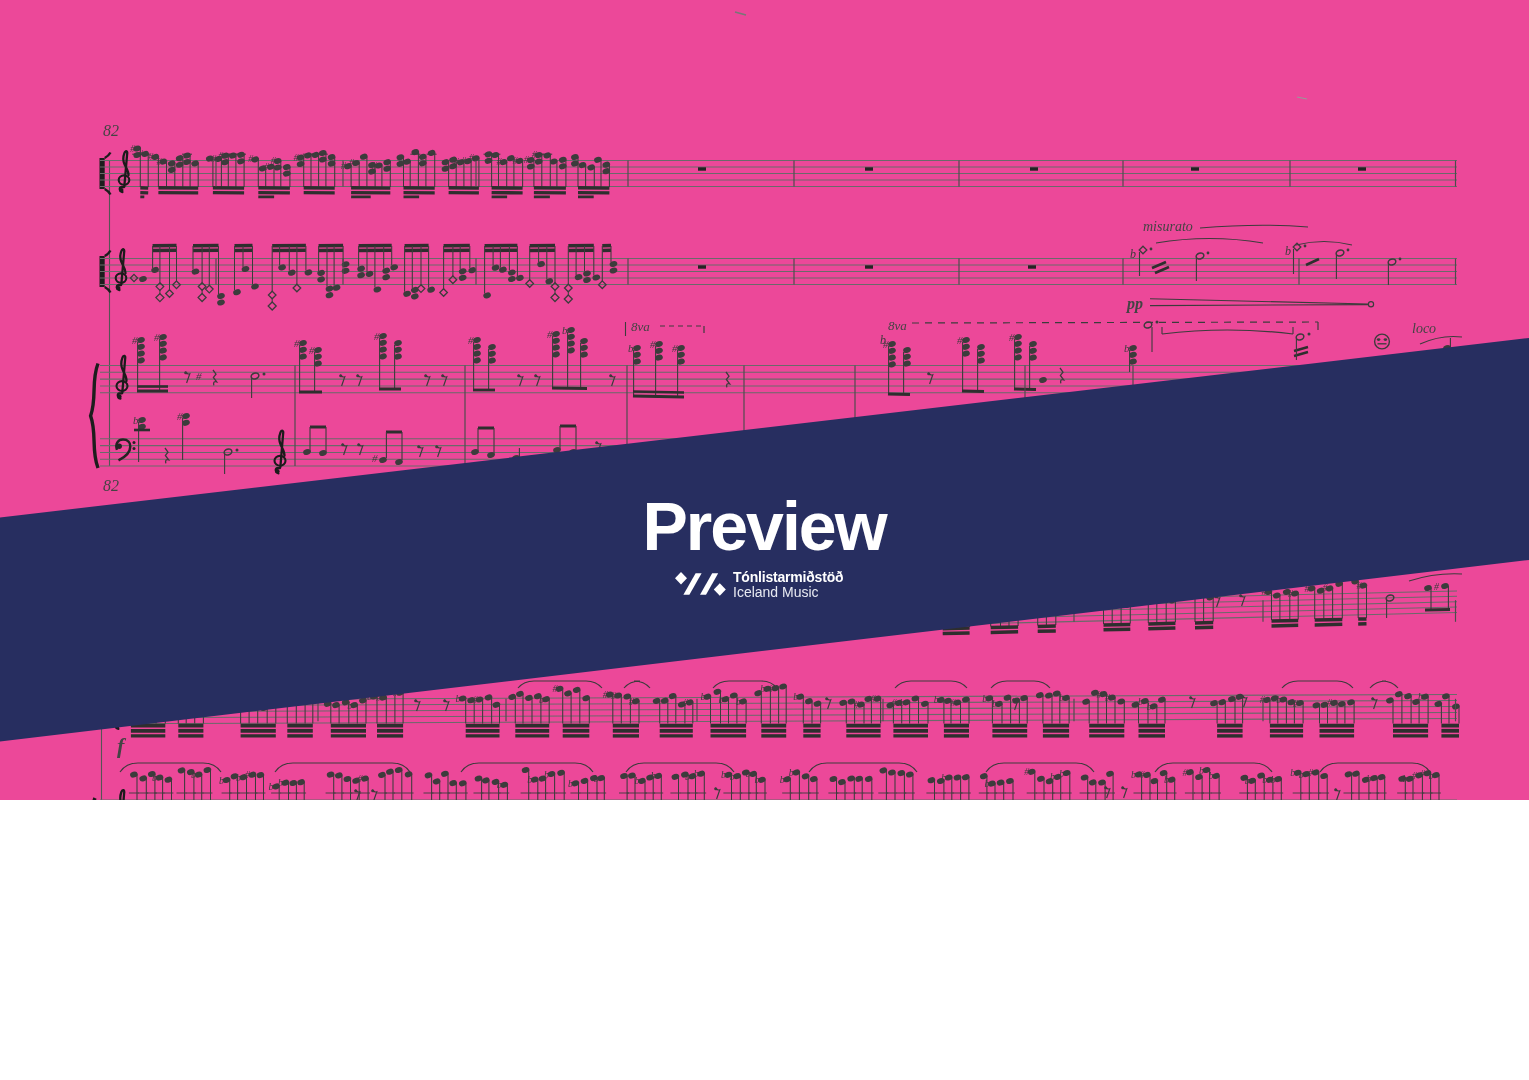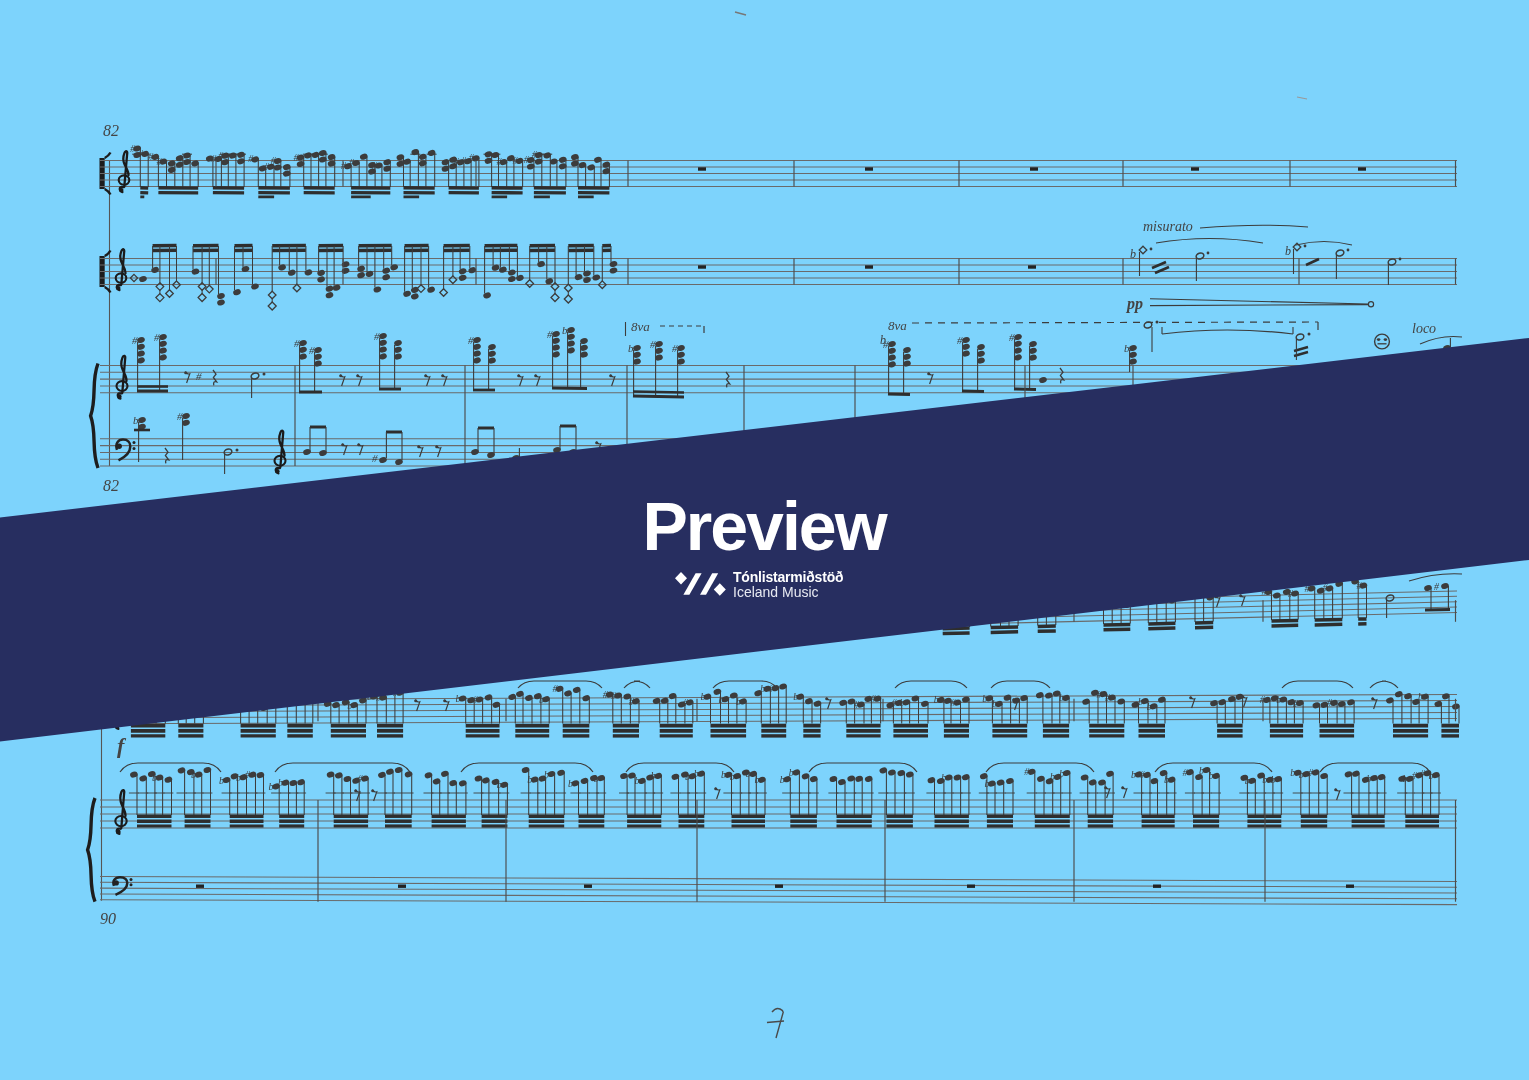--- a/index.html
+++ b/index.html
@@ -1,16 +1,16 @@
 <!DOCTYPE html>
 <html><head>
 <meta charset="utf-8">
 <style>
 html,body{margin:0;padding:0;background:#fff;}
-#page{width:1529px;height:1080px;position:relative;overflow:hidden;background:#7dd3fc;}
+#page{width:1529px;height:800px;position:relative;overflow:hidden;background:#ec4899;}
 </style>
 </head>
 <body>
 <div id="page">
 <svg width="1529" height="1080" viewBox="0 0 1529 1080" xmlns="http://www.w3.org/2000/svg">
 
 <g>
         <text x="103.0" y="136.0" font-family="Liberation Serif" font-style="italic" font-weight="normal" font-size="16" fill="#444" text-anchor="start">82</text>
       </g>
 

